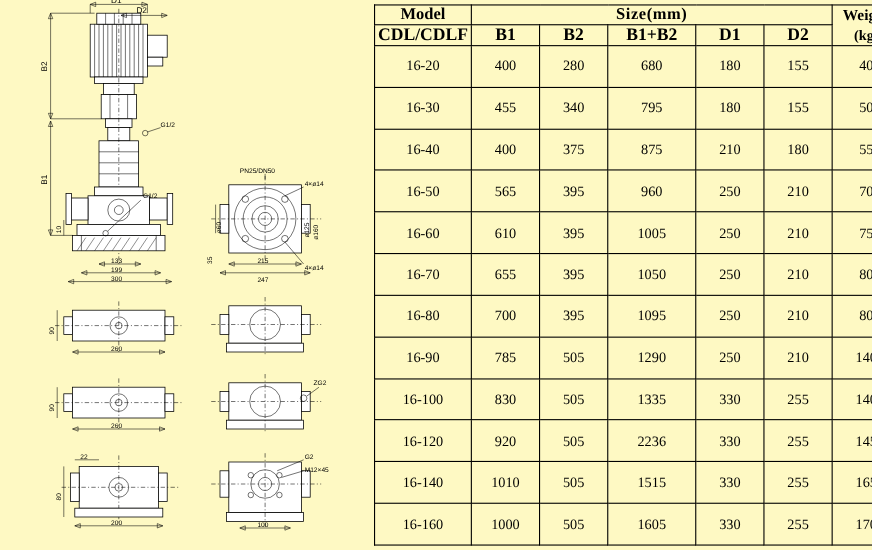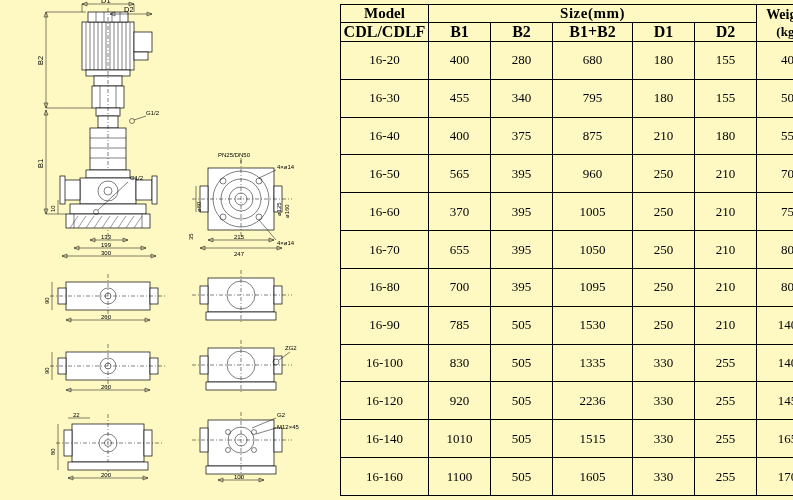--- a/index.html
+++ b/index.html
@@ -375,21 +375,21 @@
             <td class="modelcell">16-50</td>
             <td>565</td>
             <td>395</td>
             <td>960</td>
             <td>250</td>
             <td>210</td>
             <td>70</td>
           </tr>
         <tr>
             <td class="modelcell">16-60</td>
-            <td>370</td>
+            <td>610</td>
             <td>395</td>
             <td>1005</td>
             <td>250</td>
             <td>210</td>
             <td>75</td>
           </tr>
         <tr>
             <td class="modelcell">16-70</td>
             <td>655</td>
             <td>395</td>
@@ -404,21 +404,21 @@
             <td>395</td>
             <td>1095</td>
             <td>250</td>
             <td>210</td>
             <td>80</td>
           </tr>
         <tr>
             <td class="modelcell">16-90</td>
             <td>785</td>
             <td>505</td>
-            <td>1530</td>
+            <td>1290</td>
             <td>250</td>
             <td>210</td>
             <td>140</td>
           </tr>
         <tr>
             <td class="modelcell">16-100</td>
             <td>830</td>
             <td>505</td>
             <td>1335</td>
             <td>330</td>
@@ -438,21 +438,21 @@
             <td class="modelcell">16-140</td>
             <td>1010</td>
             <td>505</td>
             <td>1515</td>
             <td>330</td>
             <td>255</td>
             <td>165</td>
           </tr>
         <tr>
             <td class="modelcell">16-160</td>
-            <td>1100</td>
+            <td>1000</td>
             <td>505</td>
             <td>1605</td>
             <td>330</td>
             <td>255</td>
             <td>170</td>
           </tr>
       </tbody>
     </table>
   </div>
 

